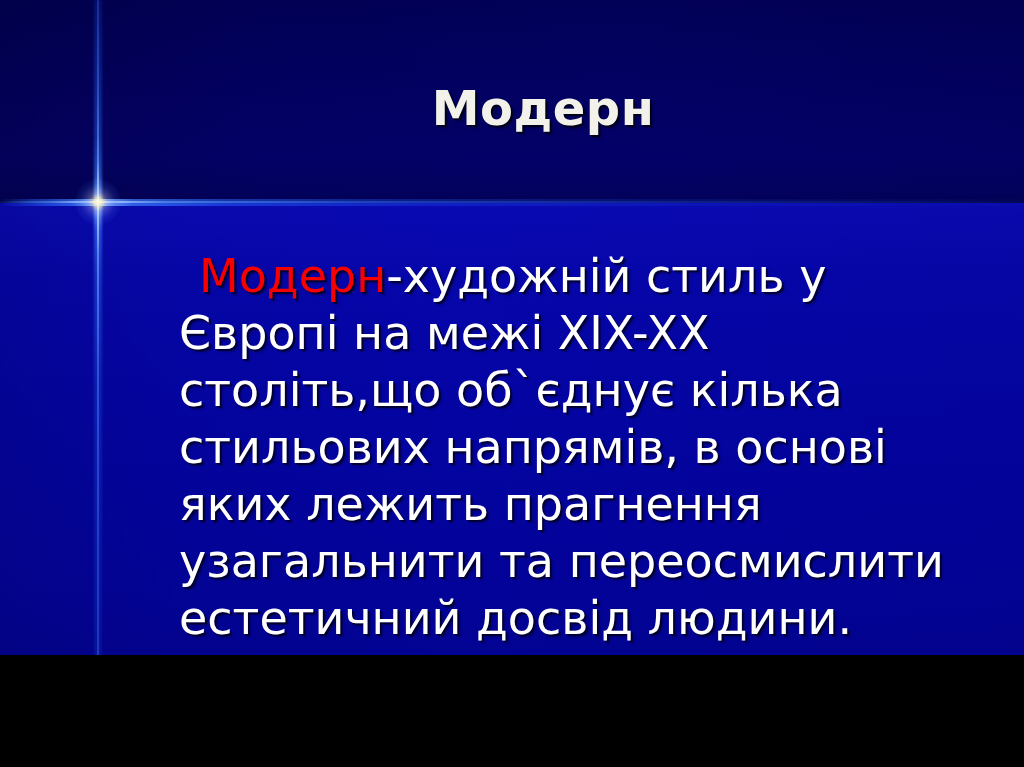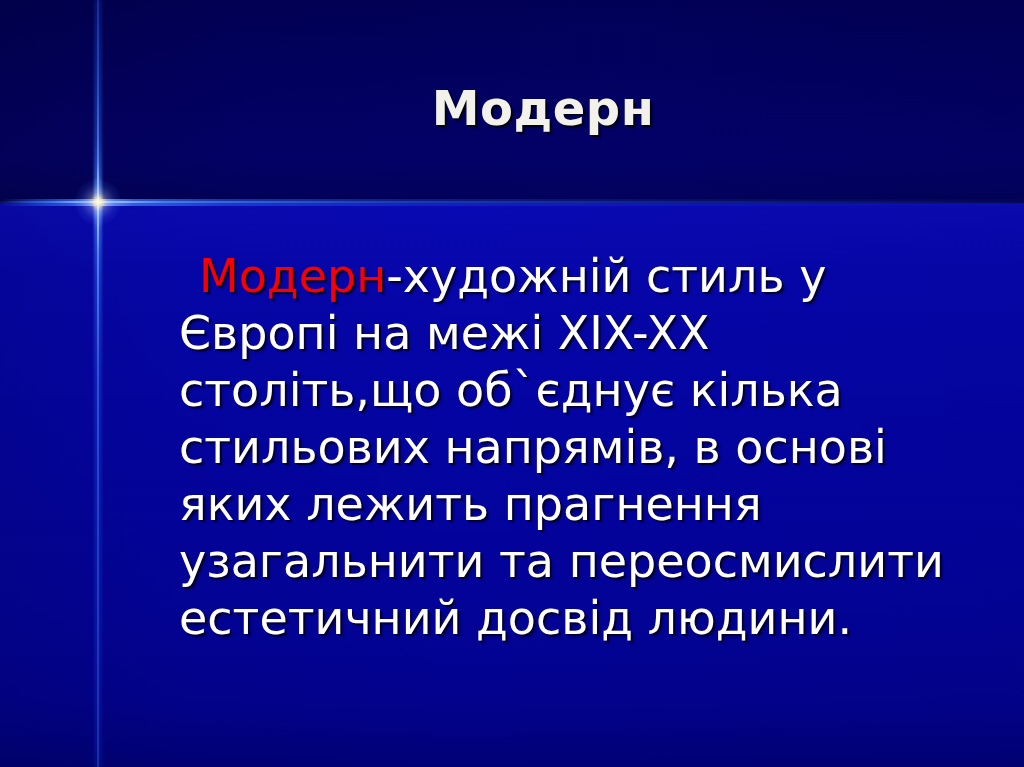--- a/index.html
+++ b/index.html
@@ -8,21 +8,21 @@
     padding: 0;
     background: #000;
   }
   body {
     font-family: "DejaVu Sans", sans-serif;
   }
 
   .slide {
     position: relative;
     width: 1024px;
-    height: 767px;
+    height: 655px;
     overflow: hidden;
     background: #00006b;
   }
 
   
   .bg-top {
     position: absolute;
     left: 0; top: 0;
     width: 1024px;
     height: 203px;

